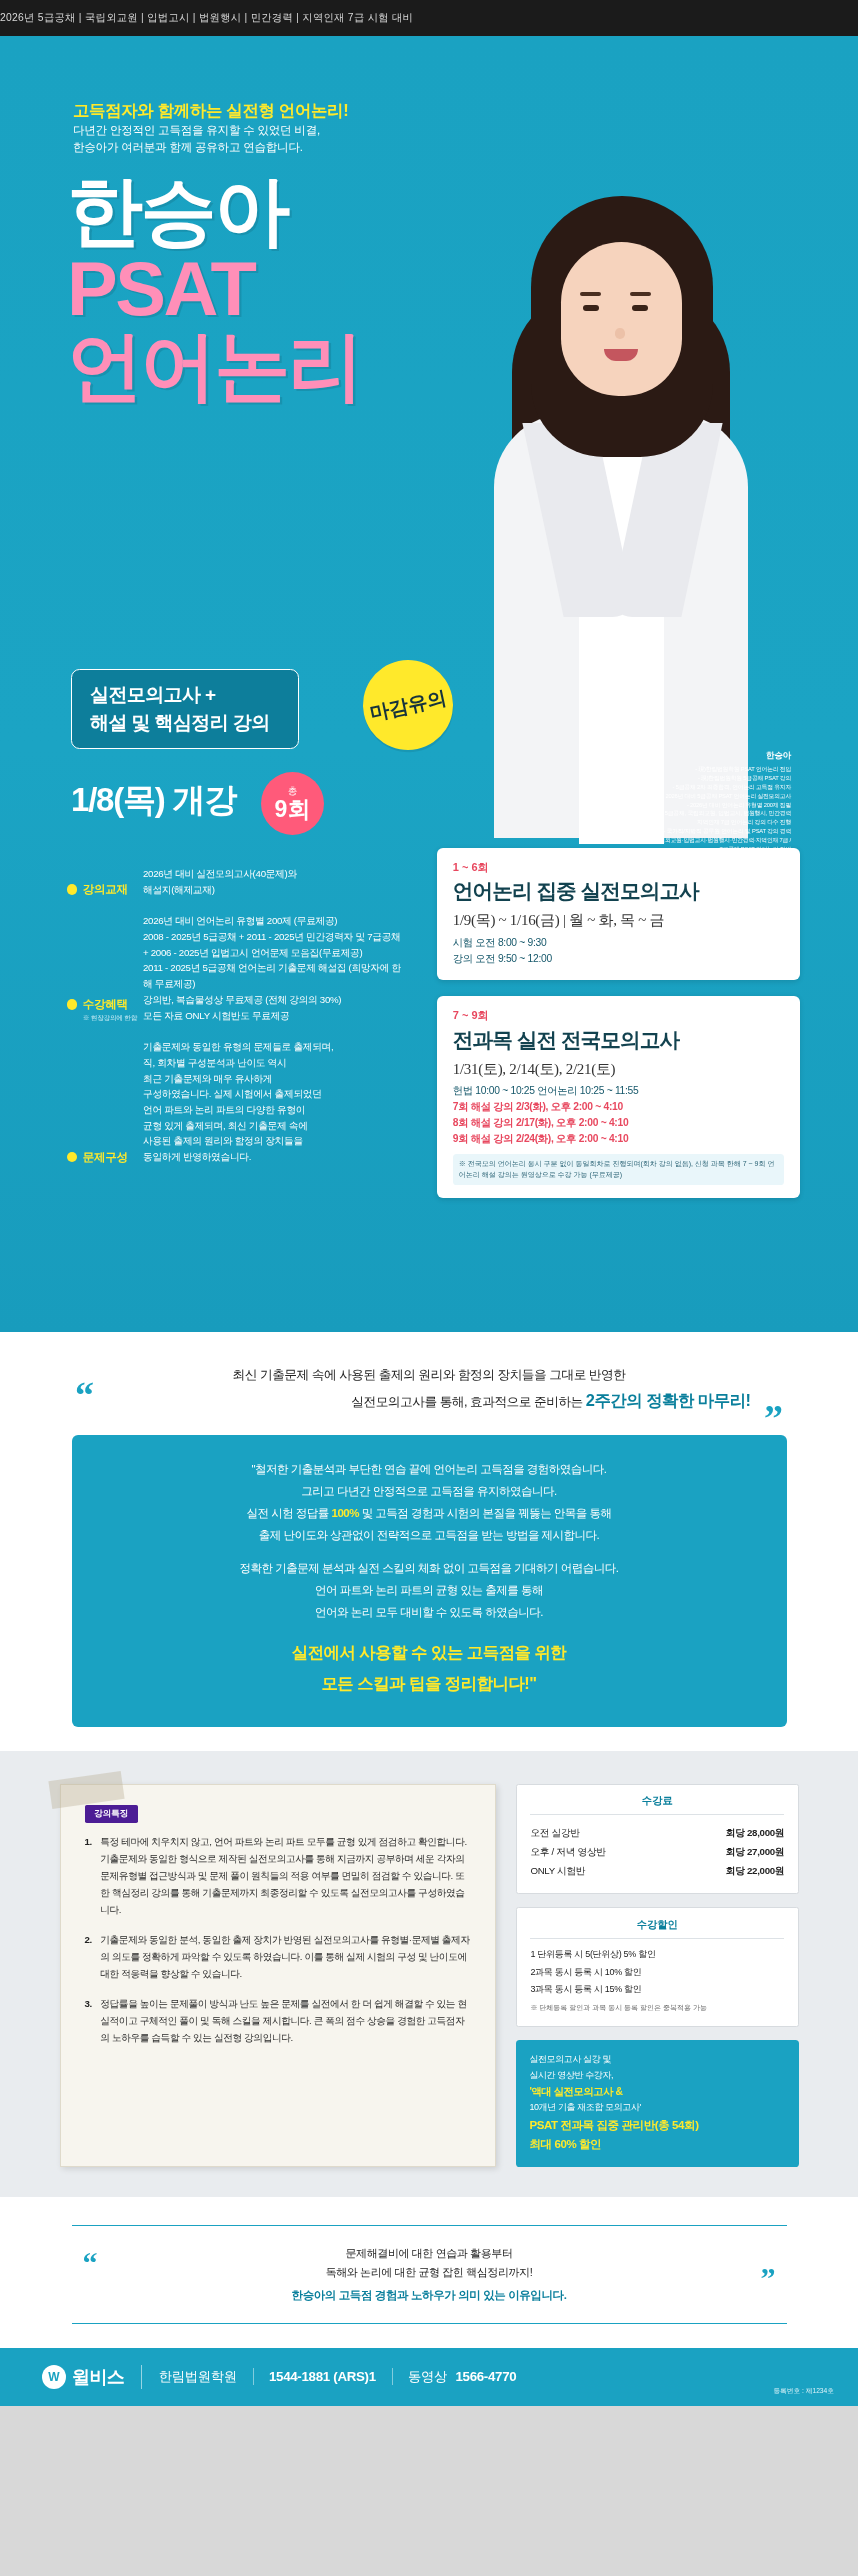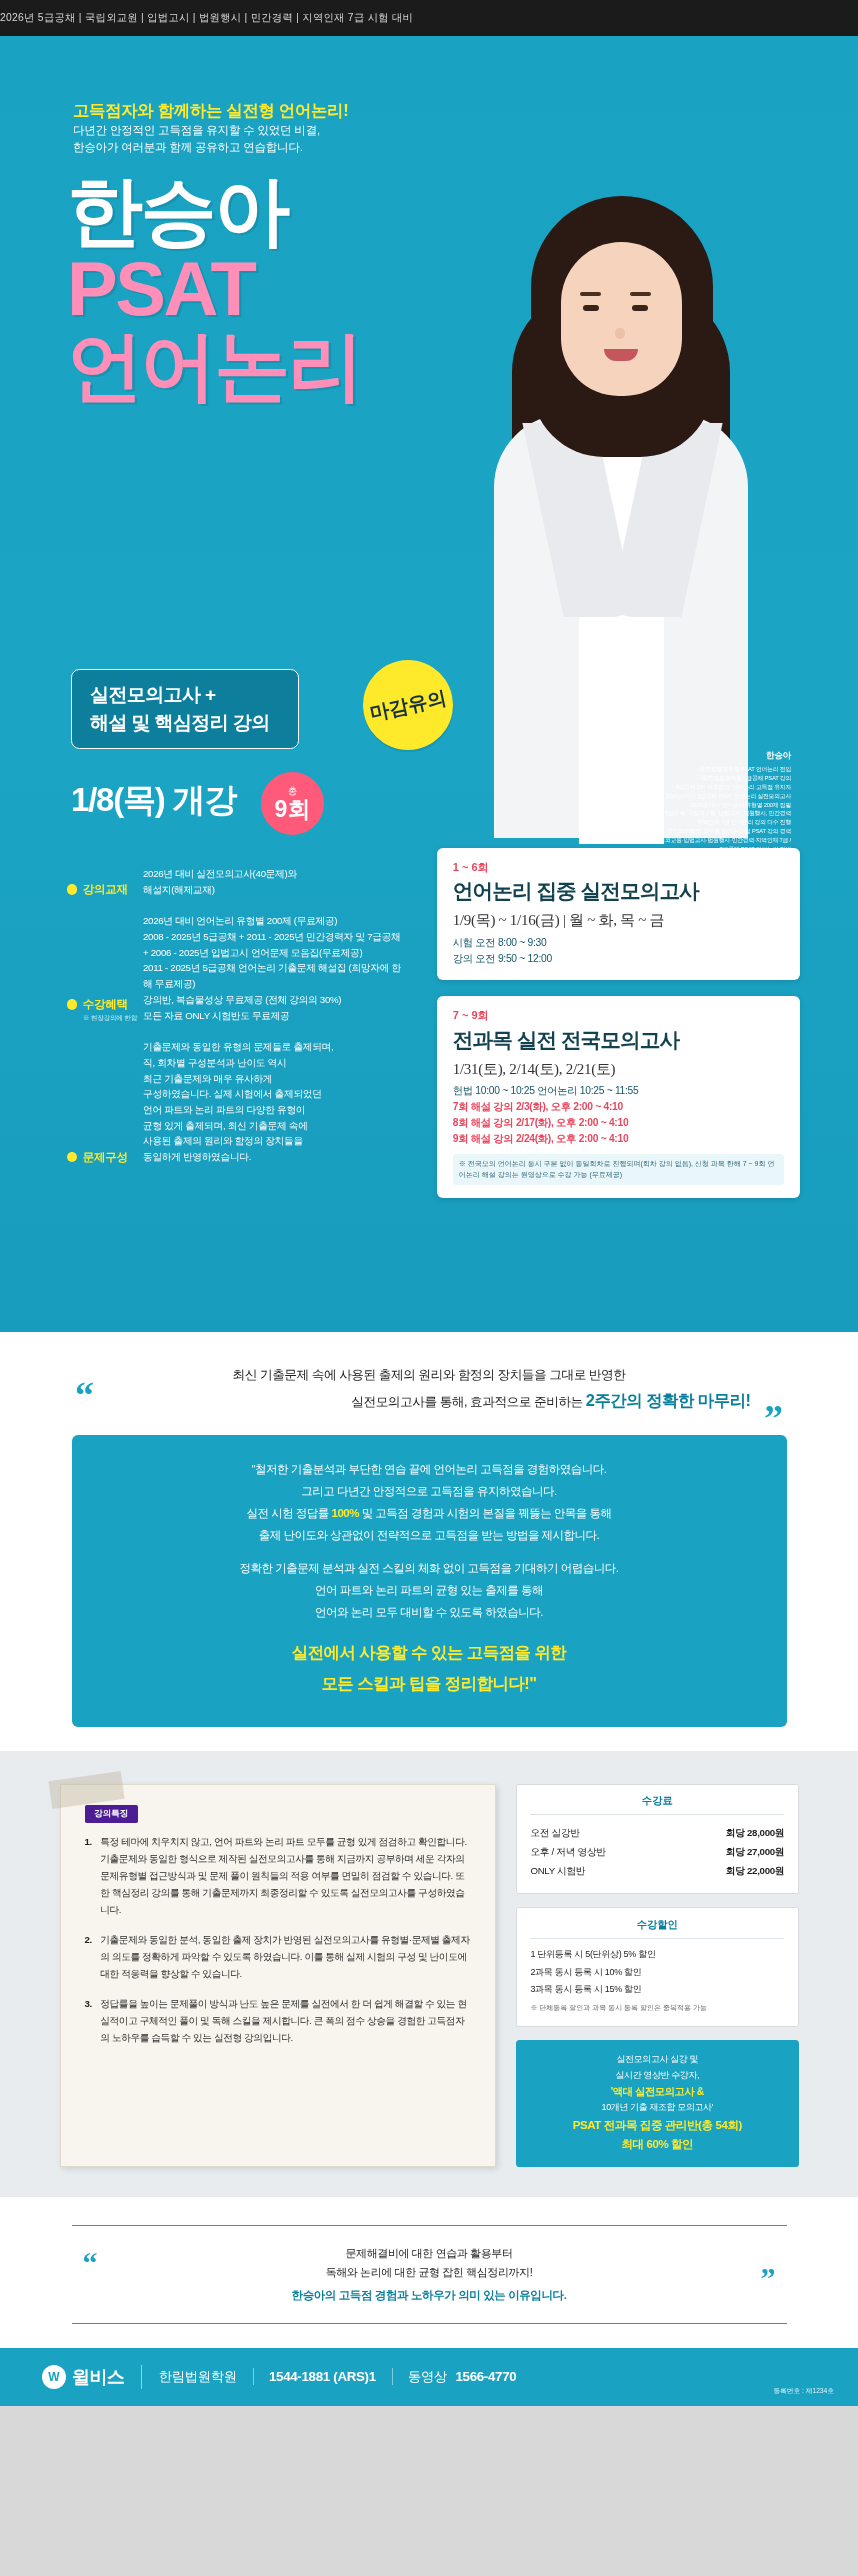--- a/index.html
+++ b/index.html
@@ -301,21 +301,21 @@
     text-align:center; color:#0a7f9c; font-size: 10.3px; font-weight:bold;
     border-bottom: 0.6px solid #dde2e6; padding-bottom: 6px; margin-bottom: 7.3px;
   }
   .price-row { display:flex; justify-content:space-between; font-size: 9.7px; color:#222; line-height: 2; letter-spacing:-0.3px;}
   .price-row .amt { font-weight:bold; }
   .disc-row { font-size: 9px; color:#222; line-height: 1.95; letter-spacing:-0.3px;}
   .disc-note { font-size: 7px; color:#666; line-height:1.5; margin-top: 4.8px; }
 
   .bluebox {
     background:#1aa2c2; color:#fff; border-radius:3.6px; padding: 12px 13.3px;
-    text-align:center; font-size: 9px; line-height:1.7; letter-spacing:-0.4px;
+    font-size: 9px; line-height:1.7; letter-spacing:-0.4px;
   }
   .bluebox .y { color:#ffe92b; font-weight:bold; font-size: 10.3px; }
   .bluebox .y2 { color:#ffe92b; font-weight:bold; font-size: 11.5px; }
 
   
   .sec4 { background:#ffffff; padding: 28px 0 24px 0; }
   .botq {
     width: 715px; margin: 0 auto; position:relative;
     border-top: 1.8px solid #1aa2c2; border-bottom: 1.8px solid #1aa2c2;
     padding: 18px 42px; text-align:center;

